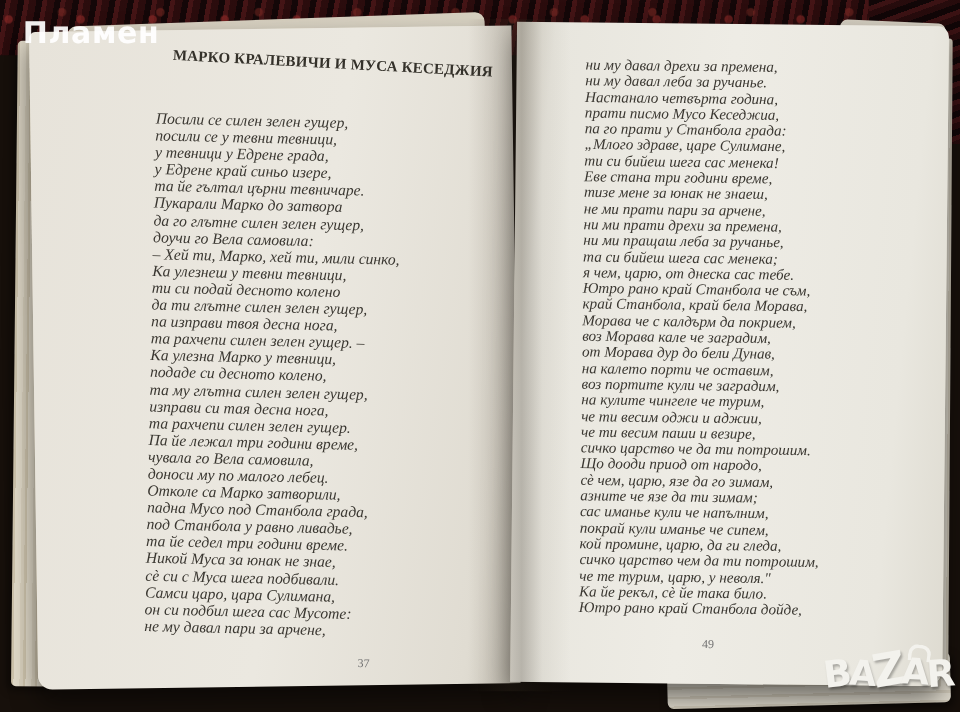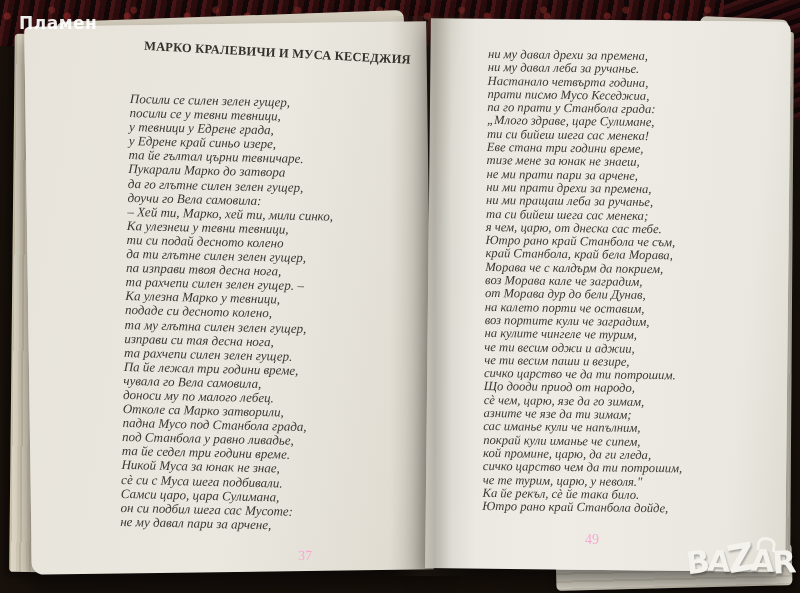--- a/index.html
+++ b/index.html
@@ -85,28 +85,28 @@
     left:130px;top:92px;width:285px;
     font-size:13px;line-height:14.1px;
     transform:rotate(1.3deg);transform-origin:left top;
   }
   .poem-right{
     left:488px;top:48px;width:300px;
     font-size:12.6px;line-height:13.3px;
     transform:rotate(.7deg);transform-origin:left top;
   }
   .pagenum{
-    position:absolute;font-size:14px;color:#f9a8d4;font-style:normal;text-align:center;
+    position:absolute;font-size:10px;color:#737373;font-style:normal;text-align:center;
   }
   .pagenum-left{left:298px;top:548px;transform:rotate(1deg);}
   .pagenum-right{left:585px;top:532px;}
   
   .wm-name{
     position:absolute;left:19px;top:13px;
-    font-family:"DejaVu Sans", sans-serif;font-weight:bold;font-size:17px;
+    font-family:"DejaVu Sans", sans-serif;font-weight:bold;font-size:25px;
     color:rgba(255,255,255,.93);letter-spacing:.5px;
   }
   .bazar{
     position:absolute;left:686px;top:538px;display:flex;align-items:flex-end;
     font-family:"DejaVu Sans", sans-serif;font-weight:bold;color:#f3f2ed;
     text-shadow:1px 2px 2px rgba(0,0,0,.28);
   }
   .bazar span{display:inline-block;line-height:1;}
   .bz-b{font-size:31px;transform:rotate(-7deg) translateY(2px);}
   .bz-a1{font-size:29px;transform:rotate(4deg);margin-left:-2px;}

